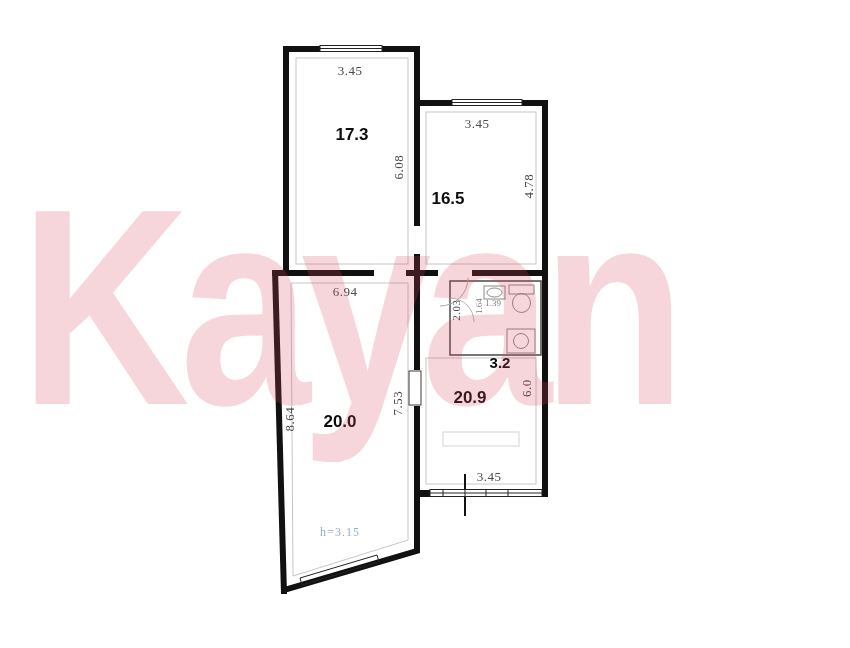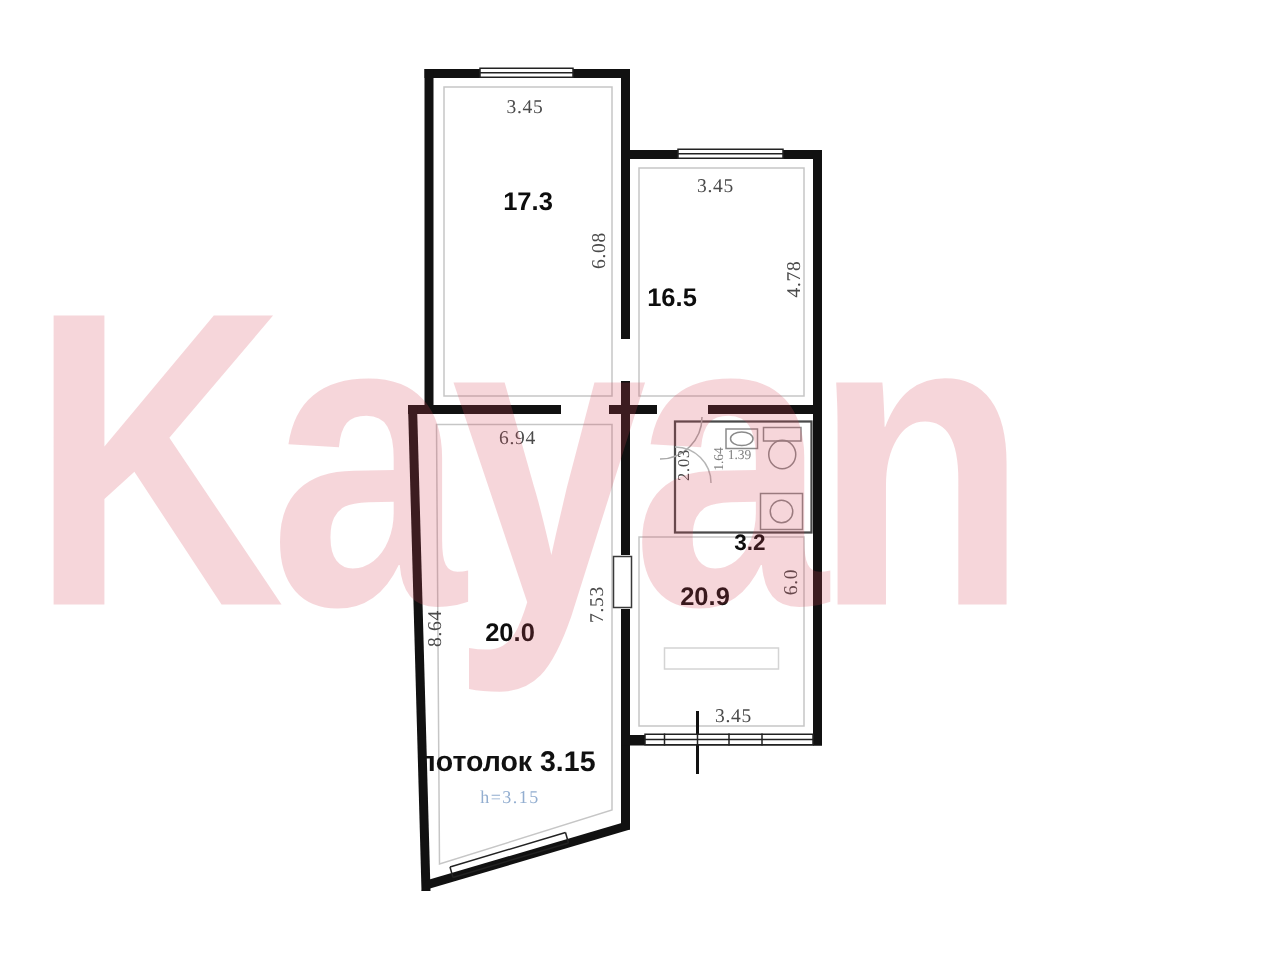--- a/index.html
+++ b/index.html
@@ -93,21 +93,20 @@
   <div class="label area" style="left:352px;top:135px">17.3</div>
 
   <div class="label dim" style="left:477px;top:124px">3.45</div>
   <div class="label dim rot" style="left:529px;top:186px">4.78</div>
   <div class="label area" style="left:448px;top:199px">16.5</div>
 
   <div class="label dim" style="left:345px;top:292px">6.94</div>
   <div class="label dim rot" style="left:290px;top:419px">8.64</div>
   <div class="label dim rot" style="left:398px;top:403px">7.53</div>
   <div class="label area" style="left:340px;top:422px">20.0</div>
-  <div class="label ceiling" style="left:338px;top:509px">потолок 3.15</div>
   <div class="label hnote" style="left:340px;top:532px">h=3.15</div>
 
   <div class="label area" style="left:470px;top:398px">20.9</div>
   <div class="label dim rot" style="left:527px;top:388px">6.0</div>
   <div class="label dim" style="left:489px;top:477px">3.45</div>
 
   <div class="label dim rot" style="left:456px;top:310px;font-size:11px">2.03</div>
   <div class="label dim small rot" style="left:479px;top:306px">1.64</div>
   <div class="label dim small" style="left:493px;top:303px">1.39</div>
   <div class="label area small-area" style="left:500px;top:330px">3.2</div>

